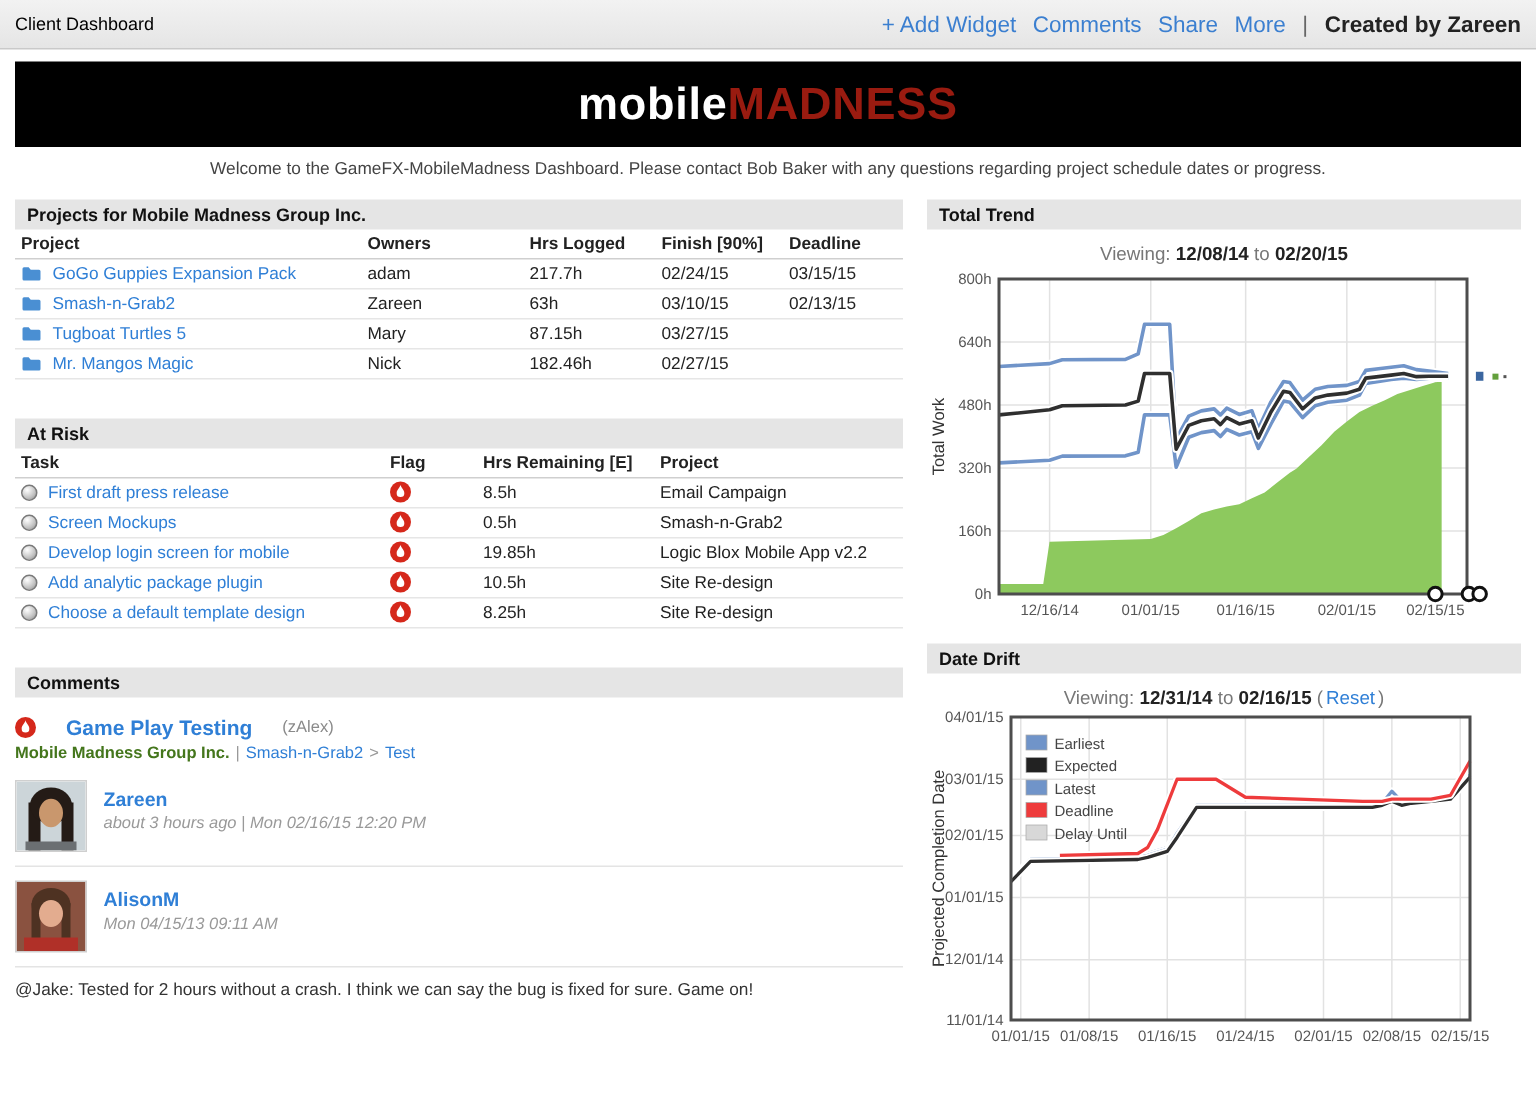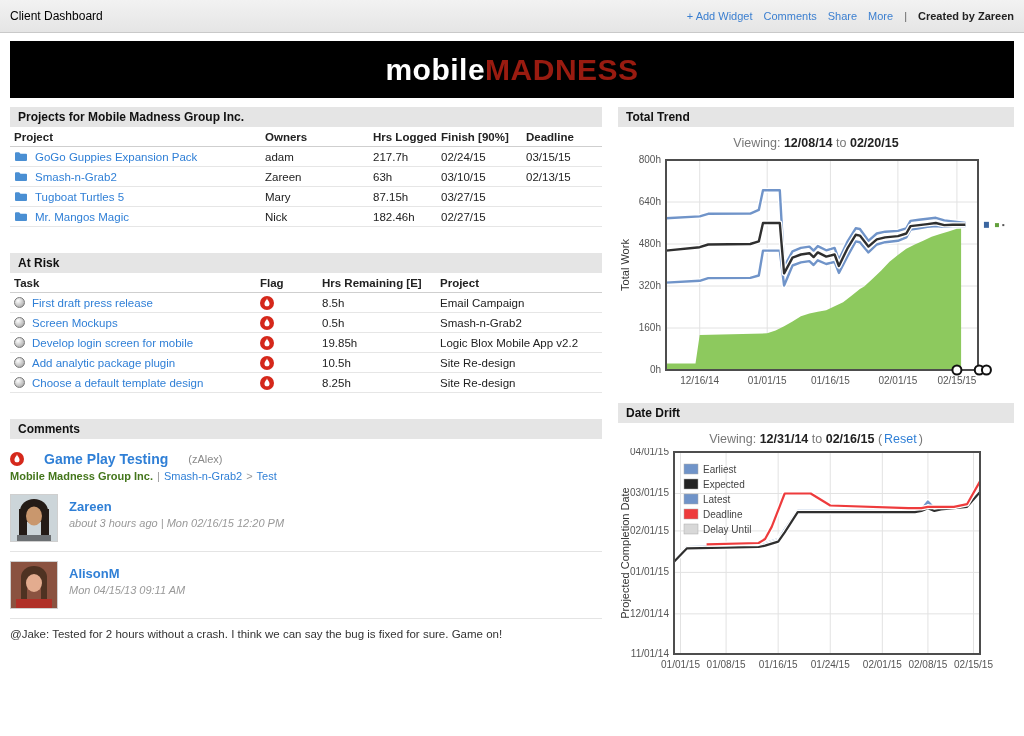--- a/index.html
+++ b/index.html
@@ -9,21 +9,21 @@
     background:#fff; font-family:"Liberation Sans", sans-serif; color:#222;
   }
   
   .topbar {
     height:33px; background:linear-gradient(#f2f2f2,#e5e5e5);
     border-bottom:1px solid #c9c9c9;
     display:flex; align-items:center; justify-content:space-between;
     padding:0 10px;
   }
   .topbar-title { font-size:12px; color:#000; }
-  .topbar-right { display:flex; align-items:flex-end; gap:11px; font-size:11px; }
+  .topbar-right { display:flex; align-items:flex-end; gap:11px; font-size:15px; }
   .tlink { color:#3b7fd0; cursor:pointer; }
   .tsep { color:#666; }
   .created-by { color:#222; font-weight:600; }
   
   .content { padding:8px 10px 0 10px; }
   .banner {
     background:#000; height:57px; margin-bottom:9px;
     display:flex; align-items:center; justify-content:center;
   }
   .logo { font-size:30px; font-weight:700; letter-spacing:.5px; }
@@ -39,21 +39,21 @@
   .mt { margin-top:26px; }
   
   .tbl { font-size:11.5px; }
   .trow {
     display:flex; align-items:center; min-height:20px;
     border-bottom:1px solid #e6e6e6; padding:0 4px;
   }
   .thead { font-weight:700; border-bottom:1px solid #cfcfcf; }
   .c-project { flex:1; display:flex; align-items:center; gap:7px; }
   .c-owners { width:108px; }
-  .c-hrs { width:68px; }
+  .c-hrs { width:88px; }
   .c-finish { width:85px; }
   .c-deadline { width:72px; }
   .c-task { flex:1; display:flex; align-items:center; gap:7px; }
   .c-flag { width:62px; }
   .c-rem { width:118px; }
   .c-proj2 { width:158px; }
   .blue-link { color:#2f7fd6; cursor:pointer; }
   .folder-icon svg { display:block; }
   .status-icon {
     width:11px; height:11px; border-radius:50%; flex:0 0 11px;
@@ -103,20 +103,21 @@
   </div>
 </div>
 
 <div class="content">
 
   <div class="banner">
     <div class="logo">
       <span class="logo-left">mobile</span><span class="logo-right">MADNESS</span>
     </div>
   </div>
+  <div class="welcome">Welcome to the GameFX-MobileMadness Dashboard. Please contact Bob Baker with any questions regarding project schedule dates or progress.</div>
 
   <div class="cols">
 
     <div class="col-left">
 
       <div class="section-bar">Projects for Mobile Madness Group Inc.</div>
       <div class="tbl">
         <div class="trow thead">
           <div class="c-project">Project</div>
           <div class="c-owners">Owners</div>

